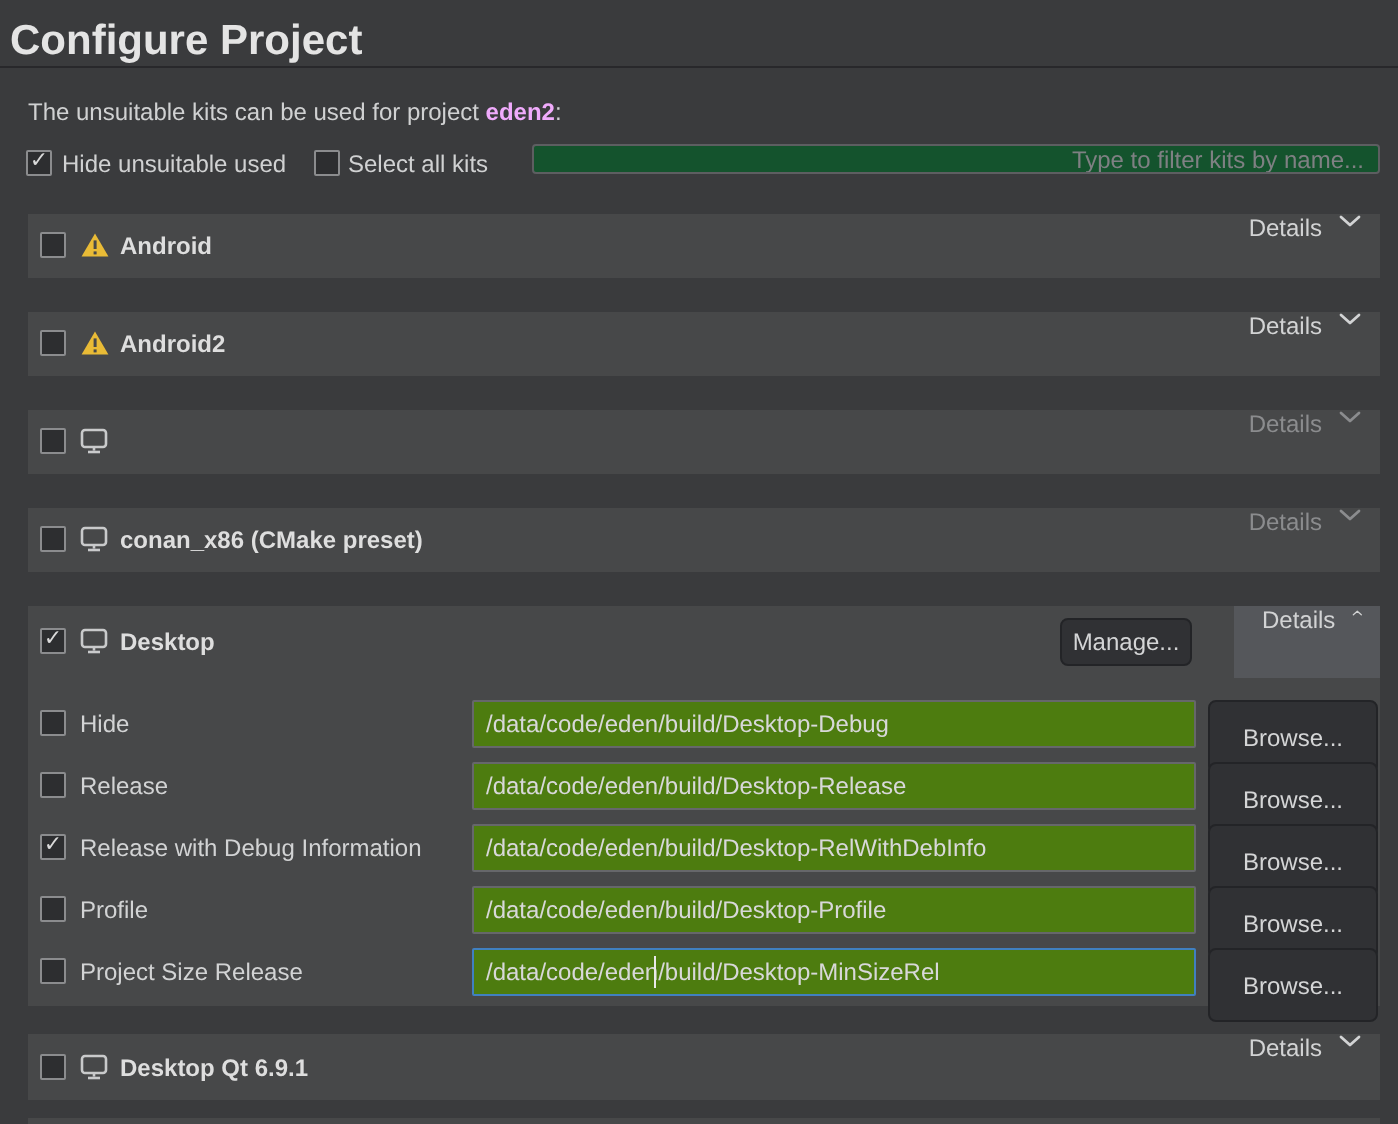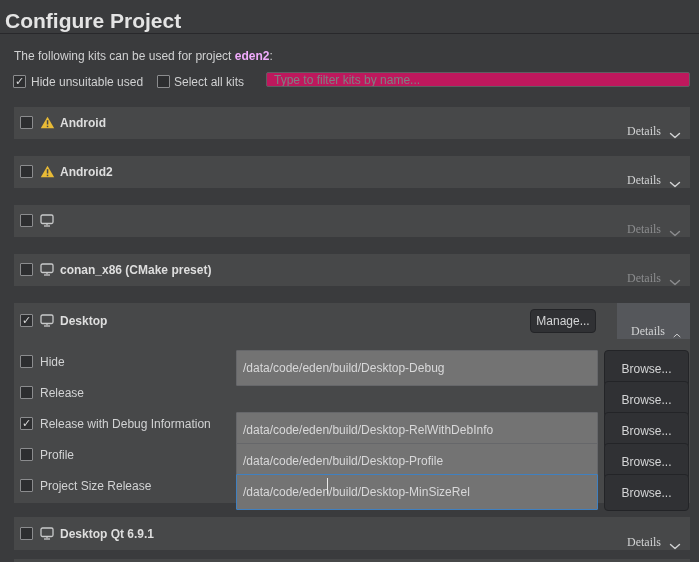--- a/index.html
+++ b/index.html
@@ -19,68 +19,68 @@
   .cb{
     position:absolute;width:13px;height:13px;box-sizing:border-box;
     background:#2d2e30;border:1px solid #8b8c8e;border-radius:1px;
     display:flex;align-items:center;justify-content:center;
   }
   .cb .mark{color:#dadada;font-size:11px;line-height:11px;transform:translateY(-0.5px);}
   .ctrl-label{position:absolute;top:75px;color:#d0d1d2;}
 
   .filter{
     position:absolute;left:266px;top:72px;width:424px;height:15px;box-sizing:border-box;
-    background:#be185d;border:1px solid #5d5e61;border-radius:2px;
-    color:#d2d3d4;font-family:inherit;font-size:12px;padding:0 7px;outline:none;
+    background:#14532d;border:1px solid #5d5e61;border-radius:2px;
+    color:#d2d3d4;font-family:inherit;font-size:12px;padding:0 7px;outline:none;text-align:right;
   }
   .filter::placeholder{color:#7f8083;}
 
   
   .kit-row{position:absolute;left:14px;width:676px;background:#474849;}
   .kit-header{position:relative;height:32px;}
   .kit-header .cb{left:6px;top:9px;}
   .kit-icon{position:absolute;left:26px;top:9px;}
   .kit-name{position:absolute;left:46px;top:9px;font-weight:bold;color:#dedede;white-space:nowrap;}
 
   .details{
     position:absolute;right:0;top:0;height:100%;
-    display:flex;align-items:flex-end;justify-content:flex-end;gap:8px;
-    padding:0 9px 0 14px;color:#d2d3d4;cursor:pointer;font-family:Liberation Serif, serif;
+    display:flex;align-items:flex-start;justify-content:flex-end;gap:8px;
+    padding:0 9px 0 14px;color:#d2d3d4;cursor:pointer;
   }
   .details.dim{color:#8b8c8e;}
   .details.active{background:#55575b;width:50px;}
   .details svg{display:block;}
 
   .btn{
     box-sizing:border-box;background:#303134;border:1px solid #232427;border-radius:4px;
     color:#d4d5d6;font-family:inherit;font-size:12px;text-align:center;
     display:flex;align-items:center;justify-content:center;cursor:pointer;
   }
   .manage-btn{position:absolute;right:94px;top:6px;width:66px;height:24px;}
   .cfg-label{position:absolute;left:26px;color:#d2d3d4;white-space:nowrap;}
   .path-input{
-    position:absolute;left:222px;width:362px;height:36px;box-sizing:border-box;
-    background:#737373;border:1px solid #66676a;border-radius:1px;
+    position:absolute;left:222px;width:362px;height:24px;box-sizing:border-box;
+    background:#4d7c0f;border:1px solid #66676a;border-radius:1px;
     color:#d8d8d9;font-family:inherit;font-size:12px;padding:0 6px;outline:none;
   }
   .path-input.focused{border:1px solid #4080c0;}
   .browse-btn{position:absolute;left:590px;width:85px;height:37px;}
   .caret{position:absolute;left:313px;top:175px;width:1px;height:16px;background:#e9e9e9;}
 
   .partial-row{position:absolute;left:14px;top:559px;width:676px;height:3px;background:#474849;}
 </style>
 </head>
 <body>
 
 <div class="app">
 
   <div class="page-title">Configure Project</div>
   <div class="title-sep"></div>
 
-  <div class="subtitle"><span>The following kits can be used for project </span><b>eden2</b><span>:</span></div>
+  <div class="subtitle"><span>The unsuitable kits can be used for project </span><b>eden2</b><span>:</span></div>
 
   <div class="cb" style="left:13px;top:75px;">
       <span class="mark">✓</span>
     </div>
   <span class="ctrl-label" style="left:31px;">Hide unsuitable used</span>
 
   <div class="cb" style="left:157px;top:75px;">
       <span class="mark"></span>
     </div>
   <span class="ctrl-label" style="left:174px;">Select all kits</span>
@@ -190,20 +190,21 @@
         <span class="mark"></span>
       </div>
     <span class="cfg-label" style="top:52px;">Hide</span>
     <input class="path-input" style="top: 47px;" value="/data/code/eden/build/Desktop-Debug">
     <div class="btn browse-btn" style="top:47px;">Browse...</div>
 
     <div class="cb" style="left:6px;top:83px;">
         <span class="mark"></span>
       </div>
     <span class="cfg-label" style="top:83px;">Release</span>
+    <input class="path-input" style="top: 78px;" value="/data/code/eden/build/Desktop-Release">
     <div class="btn browse-btn" style="top:78px;">Browse...</div>
 
     <div class="cb" style="left:6px;top:114px;">
         <span class="mark">✓</span>
       </div>
     <span class="cfg-label" style="top:114px;">Release with Debug Information</span>
     <input class="path-input" style="top: 109px;" value="/data/code/eden/build/Desktop-RelWithDebInfo">
     <div class="btn browse-btn" style="top:109px;">Browse...</div>
 
     <div class="cb" style="left:6px;top:145px;">

